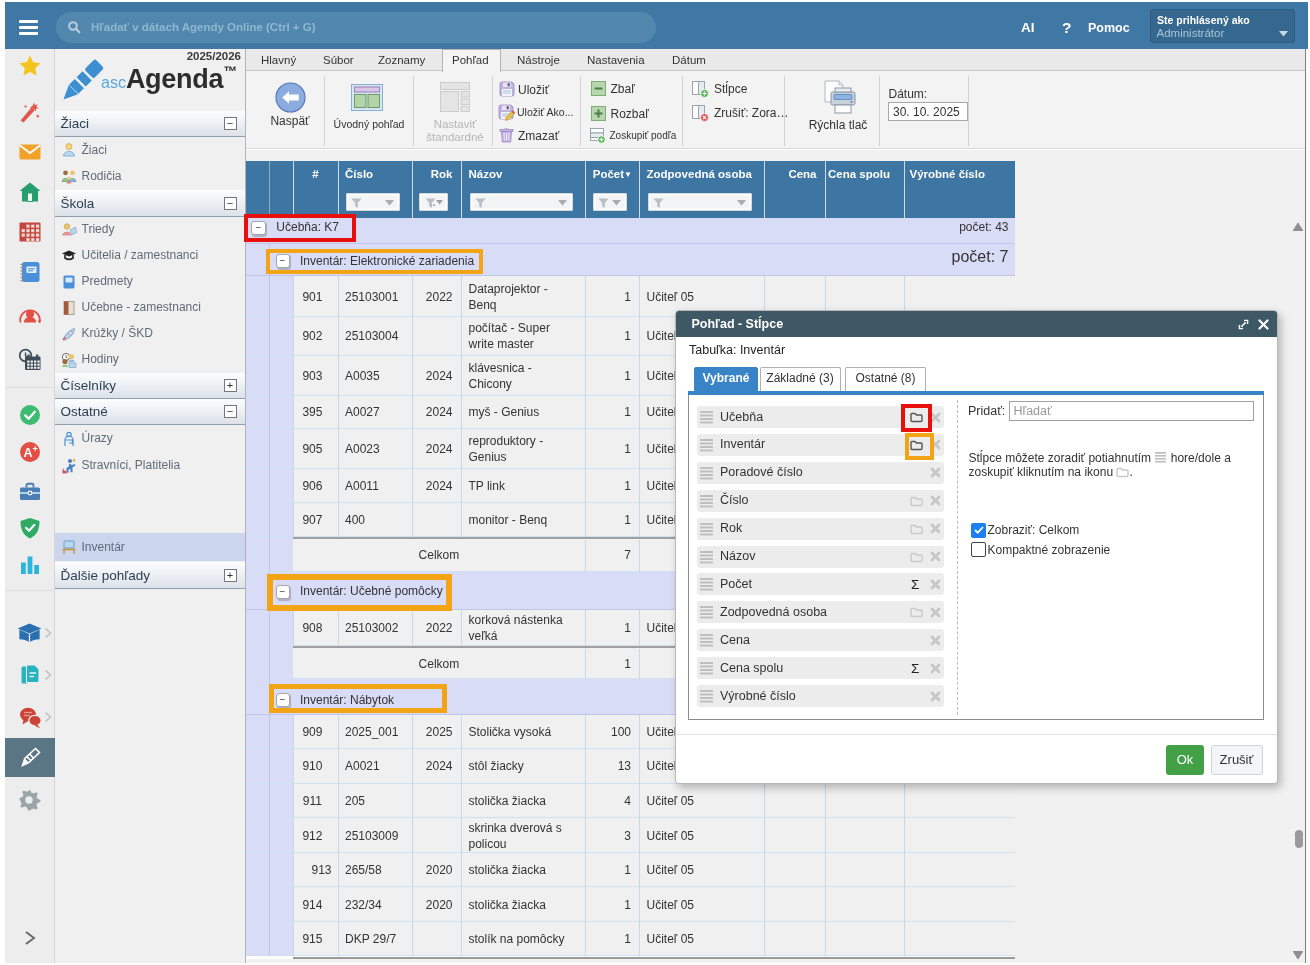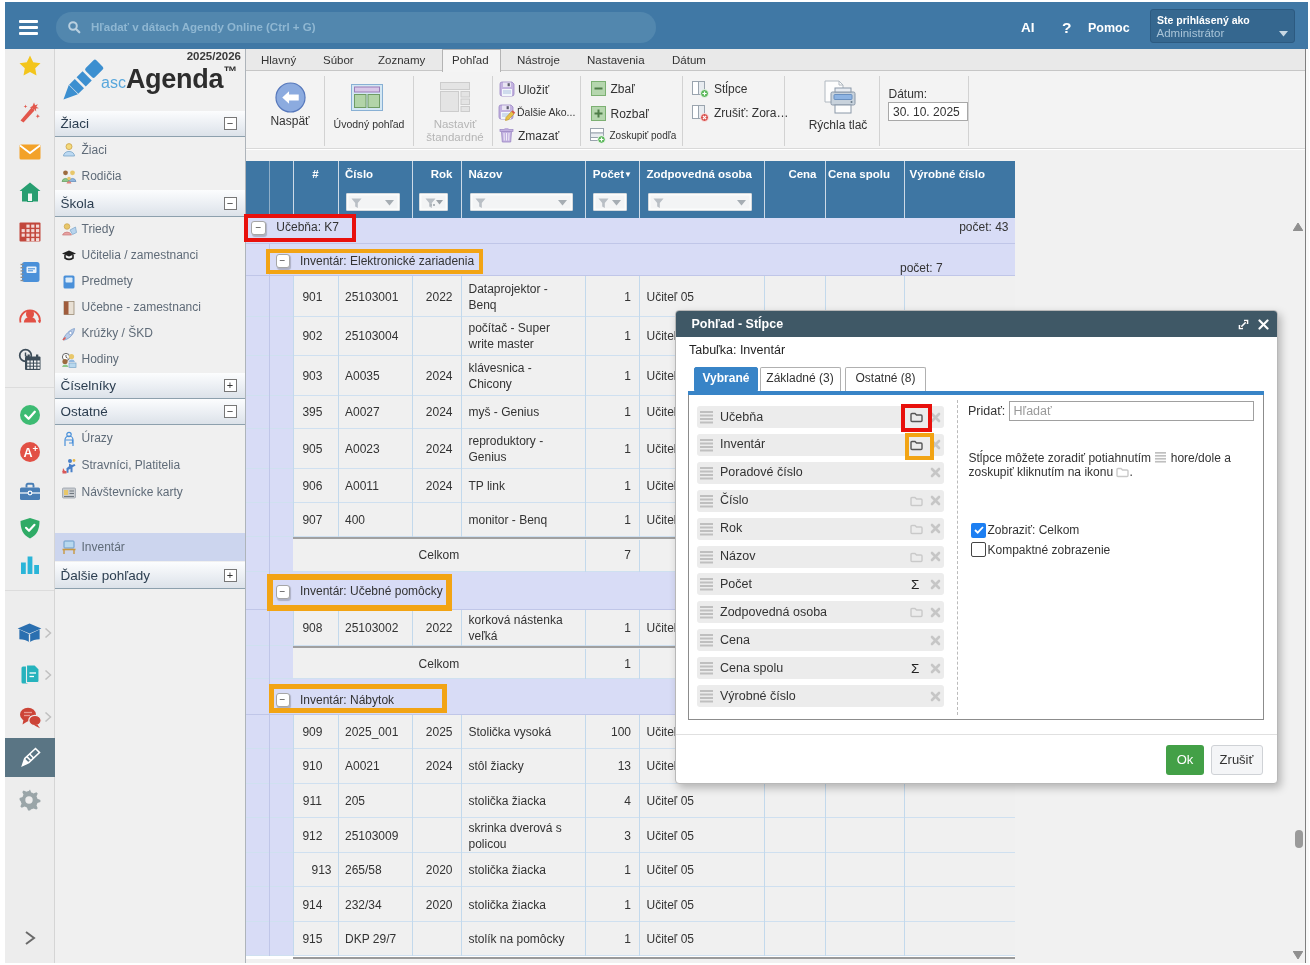--- a/index.html
+++ b/index.html
@@ -288,32 +288,20 @@
 <div class="abs mitem" style="left:54.5px;top:452px;width:190.0px;height:27px;">
       <svg style="position:absolute;left:6px;top:5.5px" width="16" height="16" viewBox="0 0 16 16">
         <circle cx="9" cy="3" r="2" fill="#4a80c8"></circle>
         <path d="M8 5.5 l3 1.5 2.5-1 1 1.5 -3 1.8 v5 h-2 v-3.5 l-2 1 v3 h-2 v-4.5 l2.5-2Z" fill="#4a80c8"></path>
         <circle cx="13" cy="2.5" r="1.4" fill="#e8b84a"></circle>
         <path d="M2 10 l2.5 4 h-3 Z" fill="#d85858"></path>
         <rect x="1.5" y="13" width="4" height="2.5" fill="#d85858"></rect>
       </svg>
       <div style="position:absolute;left:27px;top:5.0px;line-height:17px">Stravníci, Platitelia</div>
     </div>
-<div class="abs mitem" style="left:54.5px;top:479px;width:190.0px;height:27px;">
-      <svg style="position:absolute;left:6px;top:5.5px" width="16" height="16" viewBox="0 0 16 16">
-        <rect x="1.5" y="3" width="13" height="10" rx="1" fill="#c8ccd0" stroke="#98a0a8" stroke-width="0.8"></rect>
-        <rect x="3" y="5" width="4" height="5" fill="#e8c76a"></rect>
-        <g stroke="#707880" stroke-width="1">
-          <line x1="8.5" y1="6" x2="13" y2="6"></line>
-          <line x1="8.5" y1="8.5" x2="13" y2="8.5"></line>
-          <line x1="3" y1="11.5" x2="13" y2="11.5"></line>
-        </g>
-      </svg>
-      <div style="position:absolute;left:27px;top:5.0px;line-height:17px">Návštevnícke karty</div>
-    </div>
 <div class="abs mitem" style="left:54.5px;top:533px;width:190.0px;height:28px;background:#ccd5ee;">
       <svg style="position:absolute;left:6px;top:6.0px" width="16" height="16" viewBox="0 0 16 16">
         <rect x="3" y="2" width="10" height="7" rx="0.8" fill="#b8d8ee" stroke="#6a9ac8" stroke-width="1"></rect>
         <line x1="1.5" y1="10.5" x2="14.5" y2="10.5" stroke="#c89840" stroke-width="1.6"></line>
         <line x1="3" y1="11" x2="3" y2="15" stroke="#c89840" stroke-width="1.4"></line>
         <line x1="13" y1="11" x2="13" y2="15" stroke="#c89840" stroke-width="1.4"></line>
       </svg>
       <div style="position:absolute;left:27px;top:5.5px;line-height:17px">Inventár</div>
     </div>
 <div class="abs hdrgrad" style="left:54.5px;top:562px;width:190.0px;height:26.5px;">
@@ -378,21 +366,21 @@
       <rect x="4" y="1.5" width="8" height="4.5" fill="#e8e4f2"></rect>
       <rect x="8.6" y="2.2" width="2.2" height="3" fill="#5a5a6a"></rect>
       <rect x="3" y="8" width="10" height="7" fill="#f2f6fb"></rect>
       <g stroke="#9ab4d8" stroke-width="0.8">
         <line x1="4" y1="10" x2="12" y2="10"></line>
         <line x1="4" y1="12" x2="12" y2="12"></line>
       </g>
       <path d="M8 13.5 L13.5 7.5 L16 10 L10.5 15.7 L7.5 16.5 Z" fill="#e8c048" stroke="#b89020" stroke-width="0.6"></path>
       <path d="M13.5 7.5 L16 10 L17.2 8.7 L14.8 6.3 Z" fill="#d85848"></path>
     </svg>
-<div class="abs " style="left:517px;top:105.5px;font-size:10.5px;color:#333">Ďalšie Ako...</div>
+<div class="abs " style="left:517px;top:105.5px;font-size:10.5px;color:#333">Uložiť Ako...</div>
 <svg class="abs" style="left:499px;top:127px" width="15" height="16" viewBox="0 0 15 16">
       <path d="M2.5 4.5 H12.5 L11.7 15 H3.3 Z" fill="#c3b2e0" stroke="#9a86c4" stroke-width="0.8"></path>
       <rect x="1" y="2.5" width="13" height="2" fill="#c3b2e0" stroke="#9a86c4" stroke-width="0.7"></rect>
       <rect x="5.5" y="1" width="4" height="1.5" fill="#c3b2e0"></rect>
       <g stroke="#f0ecf8" stroke-width="1">
         <line x1="5" y1="6" x2="5.3" y2="13.5"></line>
         <line x1="7.5" y1="6" x2="7.5" y2="13.5"></line>
         <line x1="10" y1="6" x2="9.7" y2="13.5"></line>
       </g>
     </svg>
@@ -507,21 +495,21 @@
       </svg>
     </div>
 <div class="abs " style="left:246px;top:217.5px;width:769px;height:26.5px;background:#d8dcf6;border-bottom:1px solid #c0c6e8"></div>
     <div class="abs" style="left:250.8px;top:220.75px;width:15px;height:14px;background:#fff;border:1px solid #a6a6a6;box-shadow:1px 1.5px 1px rgba(0,0,0,0.2);border-radius:3px;line-height:11px;text-align:center;font-size:10px;color:#444">−</div>
     <div class="abs " style="left:276.3px;top:219.25px;font-size:12px;color:#333;line-height:17px">Učebňa: K7</div>
     <div class="abs " style="left:0px;top:219.25px;left:900px;width:108.5px;text-align:right;font-size:12px;color:#333;line-height:17px">počet: 43</div>
 <div class="abs " style="left:246px;top:244px;width:769px;height:32.3px;background:#d8dcf6;border-bottom:1px solid #c0c6e8"></div>
     <div class="abs " style="left:269.3px;top:244px;width:1px;height:32.3px;background:#c0c6e8"></div>
     <div class="abs" style="left:275.5px;top:254.45px;width:14px;height:14px;background:#fff;border:1px solid #a6a6a6;box-shadow:1px 1.5px 1px rgba(0,0,0,0.2);border-radius:3px;line-height:11px;text-align:center;font-size:10px;color:#444">−</div>
     <div class="abs " style="left:300px;top:252.95px;font-size:12px;color:#333;line-height:17px">Inventár: Elektronické zariadenia</div>
-    <div class="abs " style="left:0px;top:260px;left:900px;width:108.5px;font-size:12px;color:#333;line-height:17px">počet: 7</div>
+    <div class="abs " style="left:0px;top:248px;left:900px;width:108.5px;text-align:right;font-size:16px;color:#333;line-height:17px">počet: 7</div>
 <div class="abs " style="left:246px;top:276.3px;width:769px;height:40.5px;background:#d8dcf6;border-bottom:1px solid #cfe0f0"></div>
     <div class="abs " style="left:269.3px;top:276.3px;width:1px;height:40.5px;background:#c0c6e8"></div>
     <div class="abs " style="left:293.3px;top:276.3px;width:721.7px;height:40.5px;background:#f0f0f0;border-bottom:1px solid #cfe0f0"></div>
     <div class="abs " style="left:293.3px;top:276.3px;width:1px;height:40.5px;background:#c3d9ec"></div>
     <div class="abs " style="left:337.5px;top:276.3px;width:1px;height:40.5px;background:#c3d9ec"></div>
     <div class="abs " style="left:411.5px;top:276.3px;width:1px;height:40.5px;background:#c3d9ec"></div>
     <div class="abs " style="left:460.5px;top:276.3px;width:1px;height:40.5px;background:#c3d9ec"></div>
     <div class="abs " style="left:584.5px;top:276.3px;width:1px;height:40.5px;background:#c3d9ec"></div>
     <div class="abs " style="left:639px;top:276.3px;width:1px;height:40.5px;background:#c3d9ec"></div>
     <div class="abs " style="left:763.5px;top:276.3px;width:1px;height:40.5px;background:#c3d9ec"></div>

